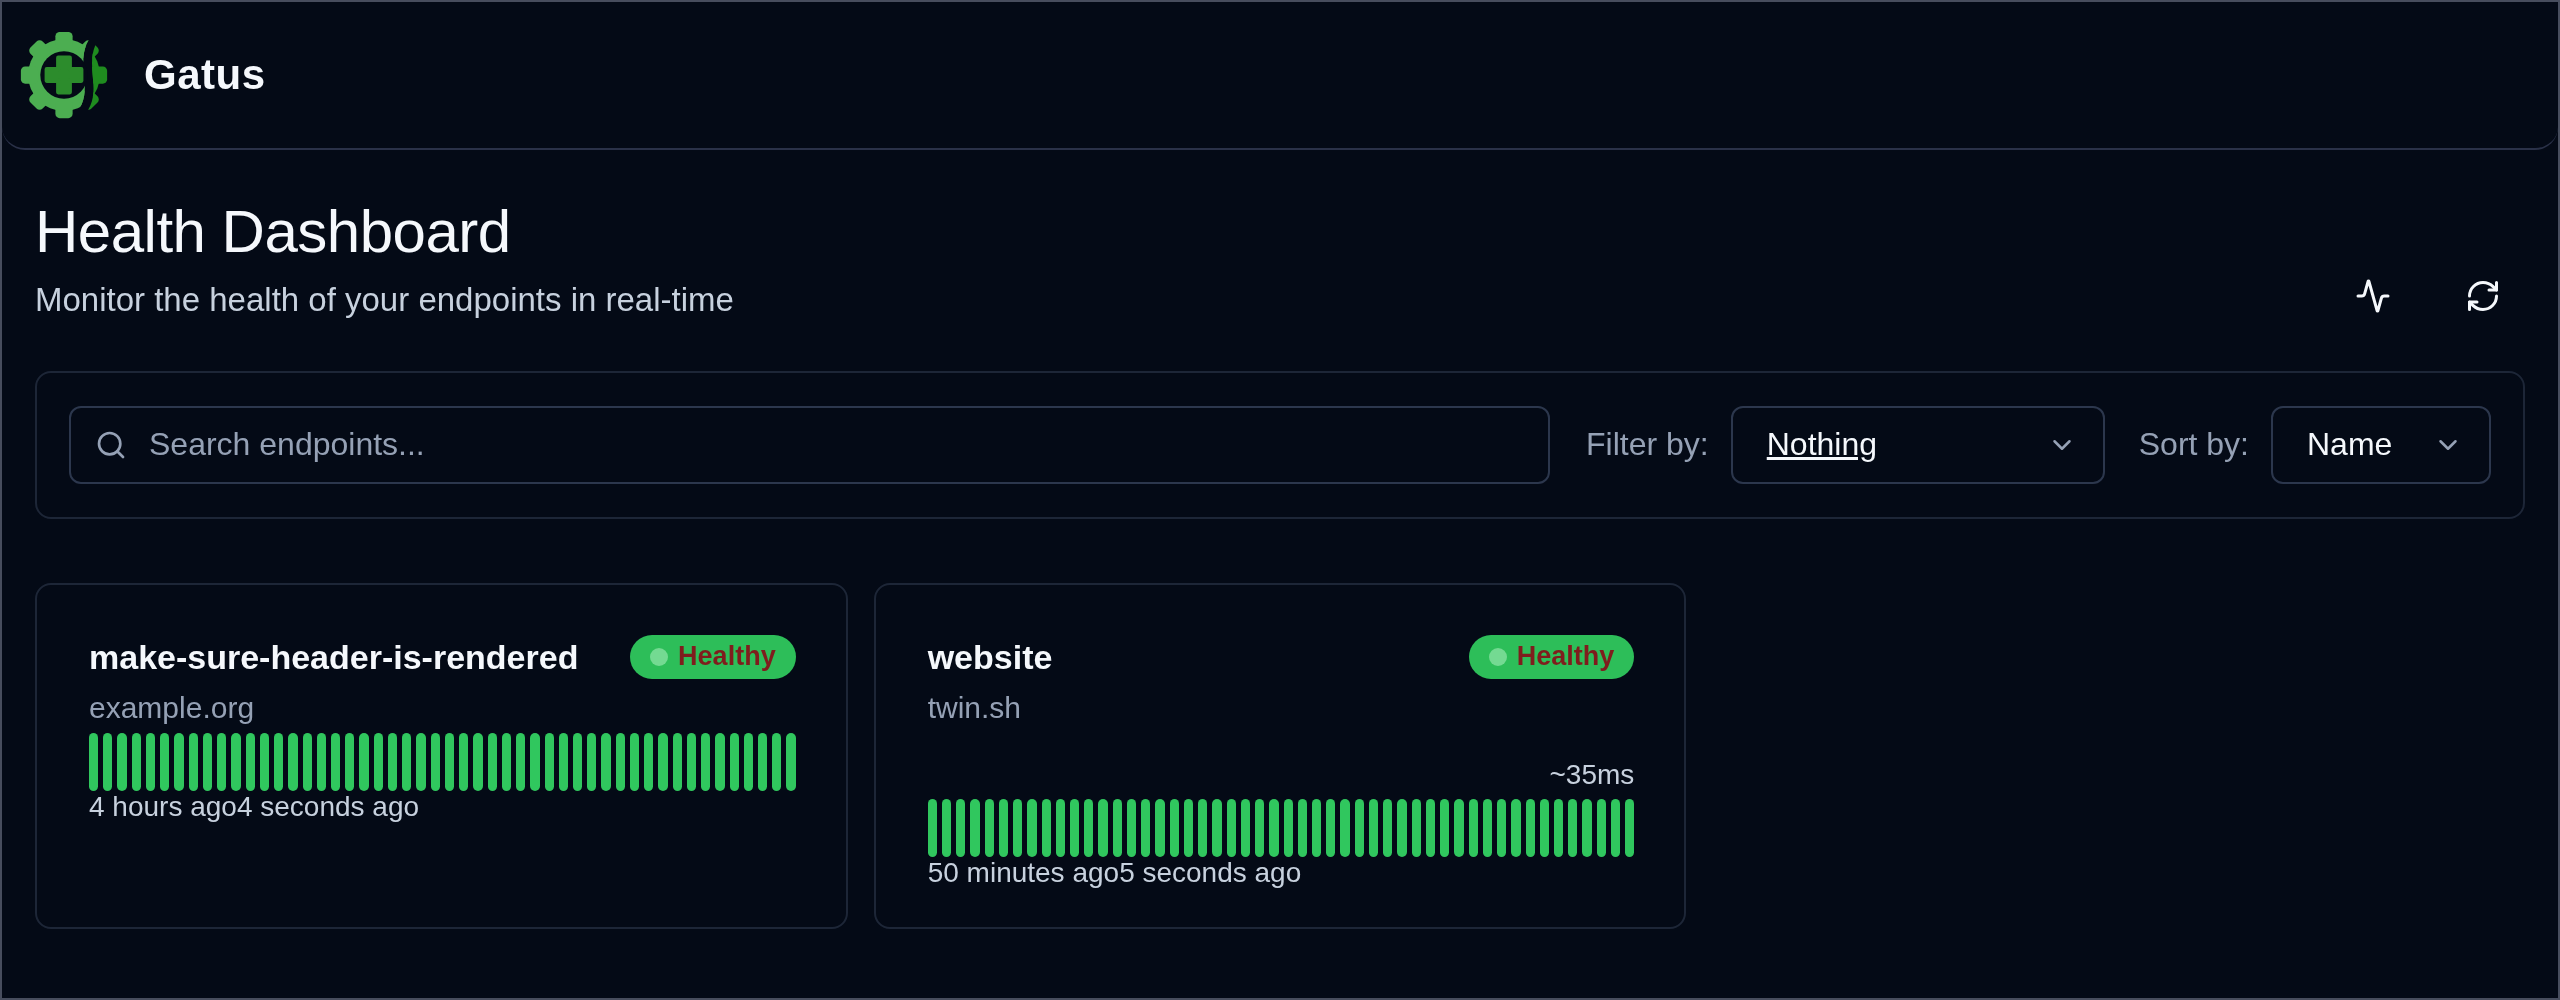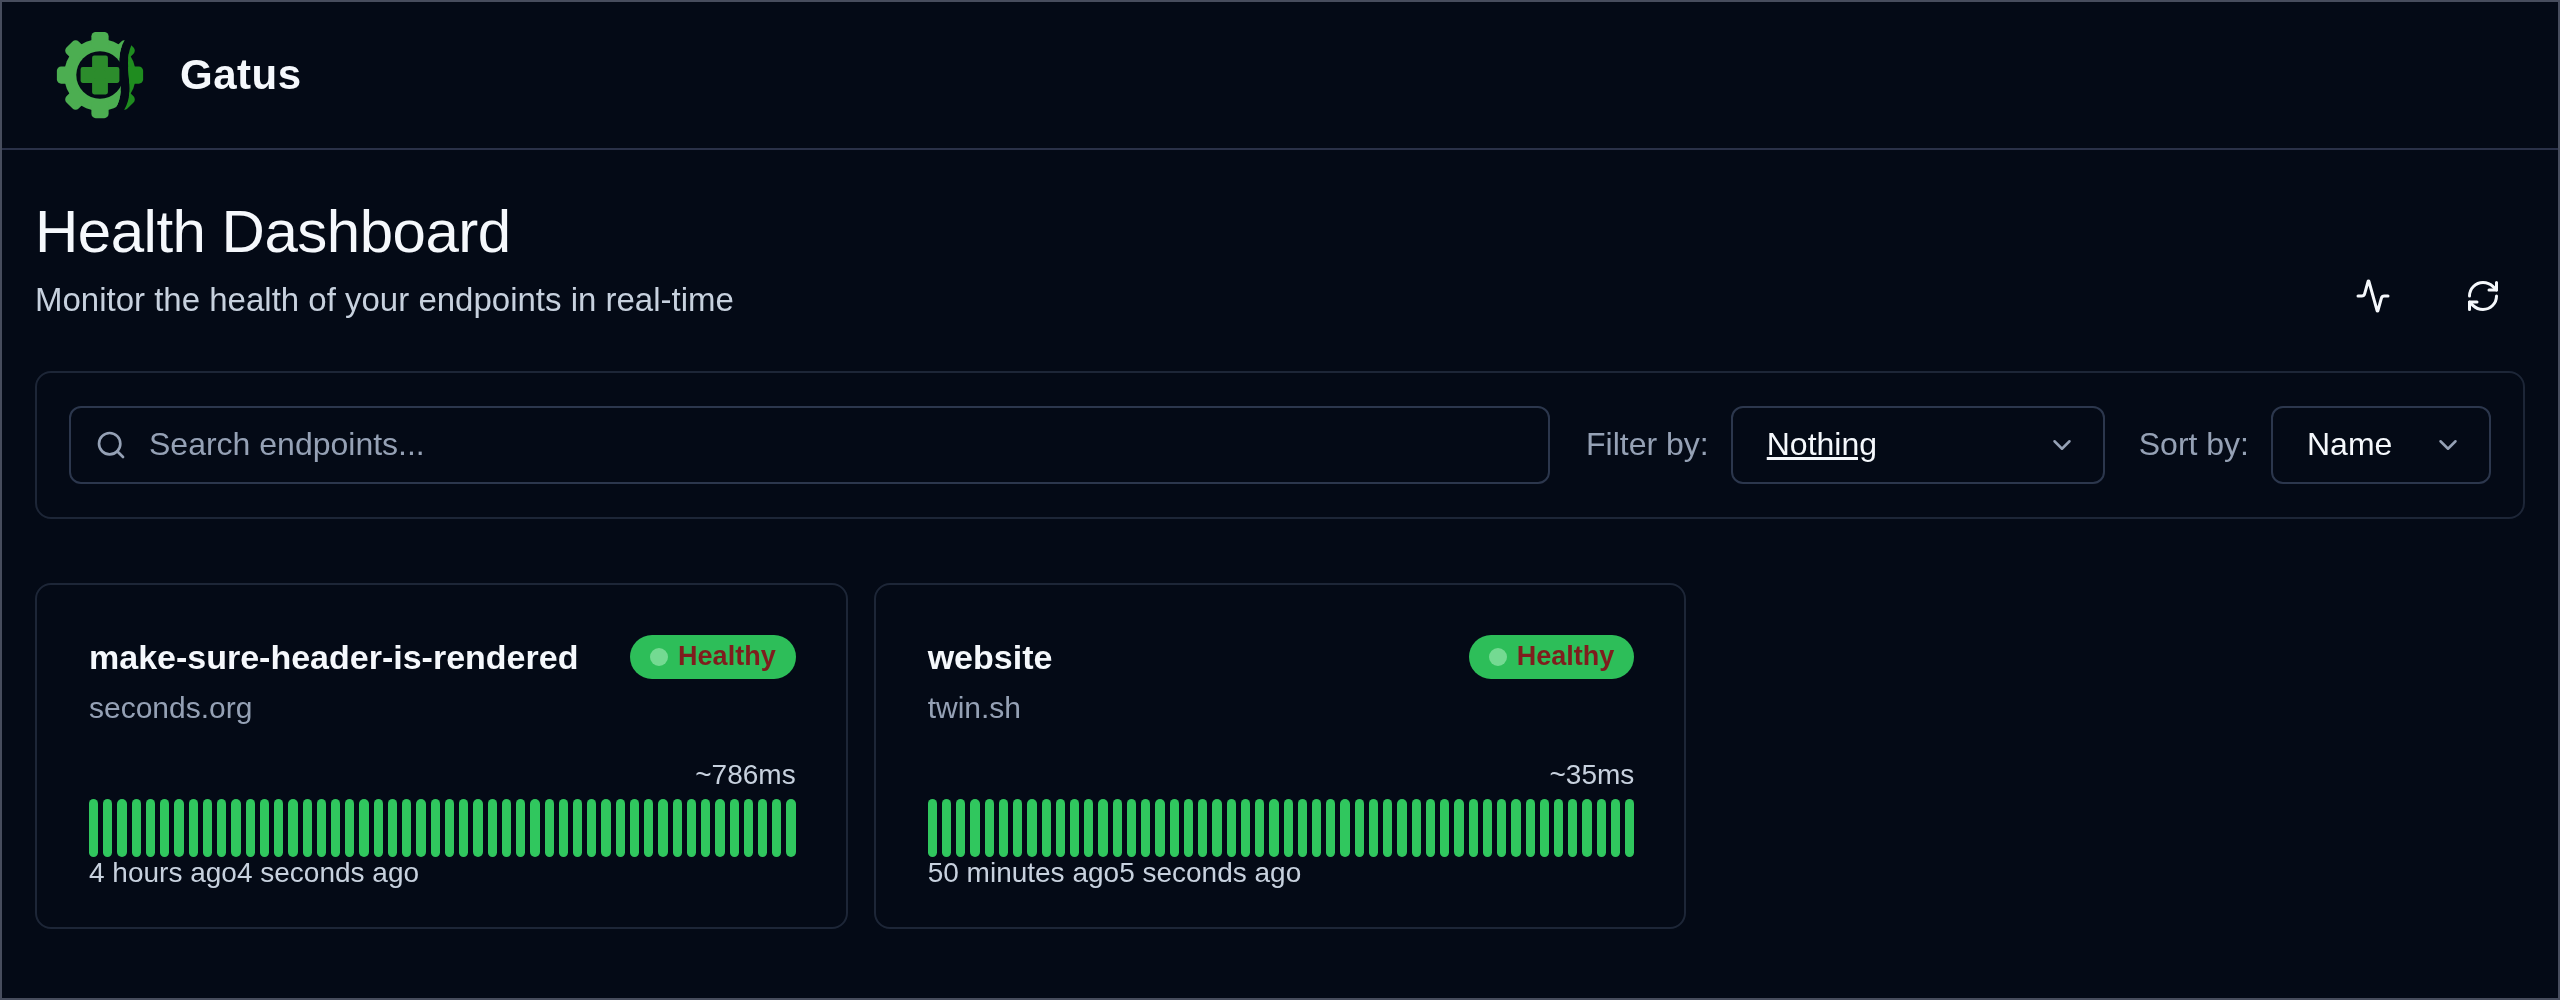--- a/index.html
+++ b/index.html
@@ -12,21 +12,22 @@
   .frame {
     width: 2560px; height: 1000px;
     border: 2px solid var(--c-frame, #474d5d);
     display: flex; flex-direction: column;
   }
   
   header {
     height: 148px; flex: 0 0 148px;
     border-bottom: 2px solid var(--c-divider, #2a3148);
     display: flex; align-items: center;
-    padding: 0 52px;
+    padding: 0 16px;
+    border-radius: 23px;
   }
   .logo { width: 92px; height: 96px; display: inline-flex; }
   .logo svg { width: 100%; height: 100%; }
   .app-name {
     font-size: 42px; font-weight: 800; letter-spacing: 0.5px;
     margin-left: 34px; color: var(--c-text-primary, #f5f8fc);
     cursor: pointer;
   }
   
   main { padding: 0 33px; flex: 1; }
@@ -190,28 +191,27 @@
           <path d="m6 9 6 6 6-6"></path>
         </svg>
       </div>
     </section>
 
     <section class="cards">
       <div class="card">
         <div class="card-head">
           <div>
             <div class="ep-name">make-sure-header-is-rendered</div>
-            <div class="ep-group">seconds.org</div>
+            <div class="ep-group">example.org</div>
           </div>
           <div class="badge">
             <span class="badge-dot"></span>
             <span class="badge-label">Healthy</span>
           </div>
         </div>
-        <div class="response-row">~786ms</div>
         <div class="bars">
             <div class="bar"></div>
             <div class="bar"></div>
             <div class="bar"></div>
             <div class="bar"></div>
             <div class="bar"></div>
             <div class="bar"></div>
             <div class="bar"></div>
             <div class="bar"></div>
             <div class="bar"></div>

